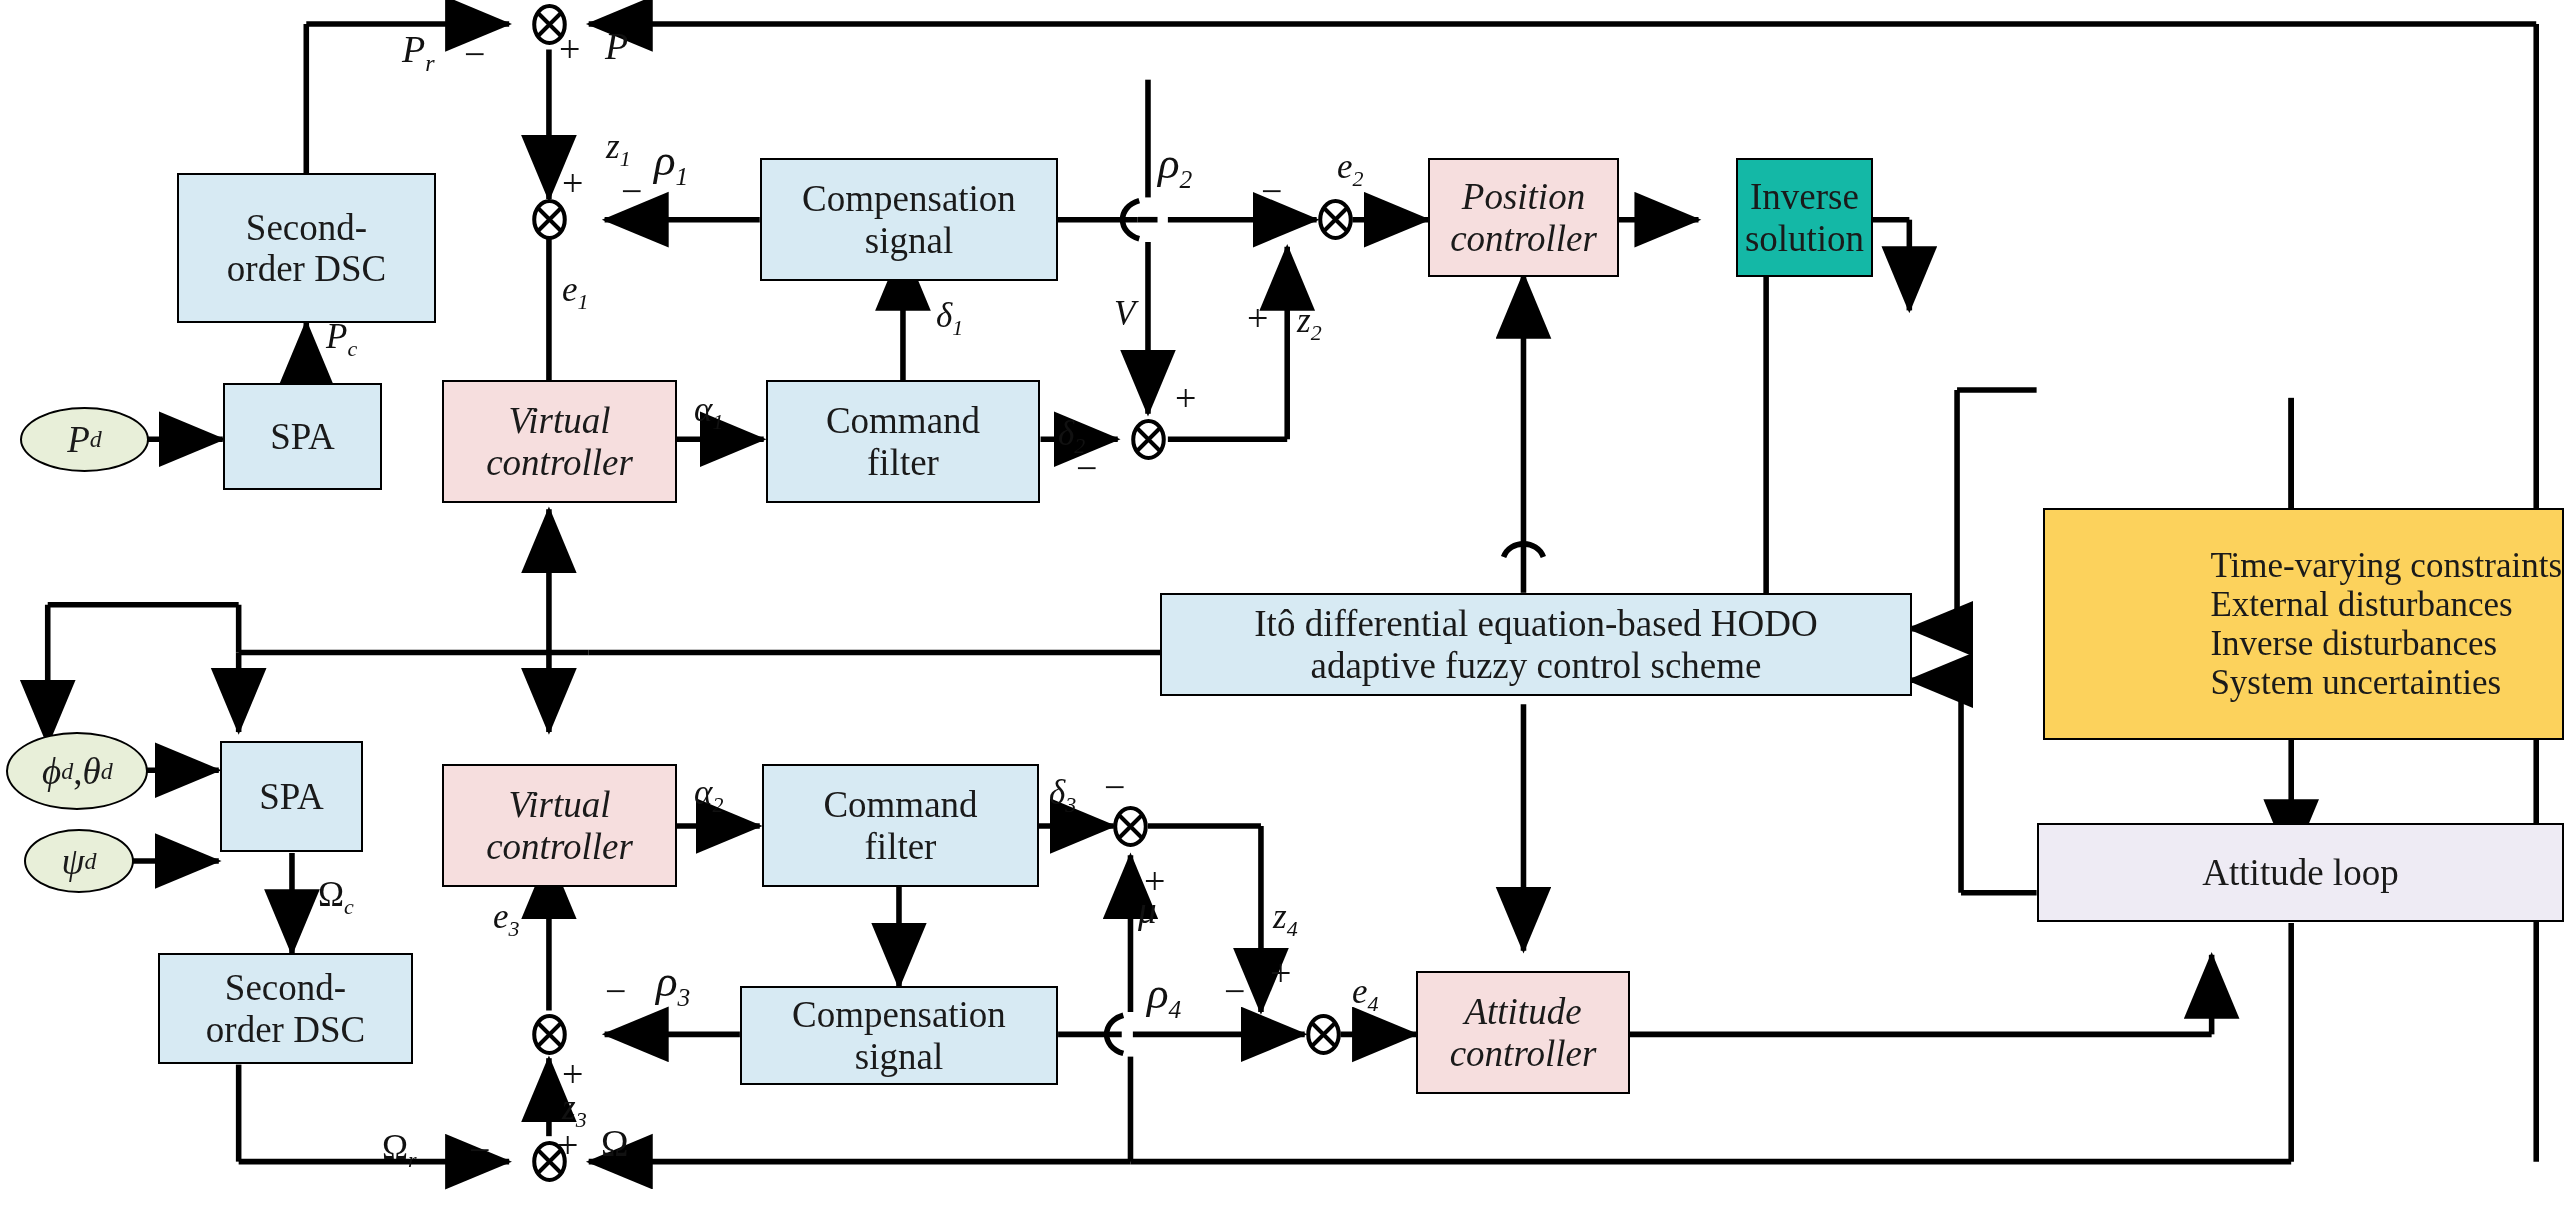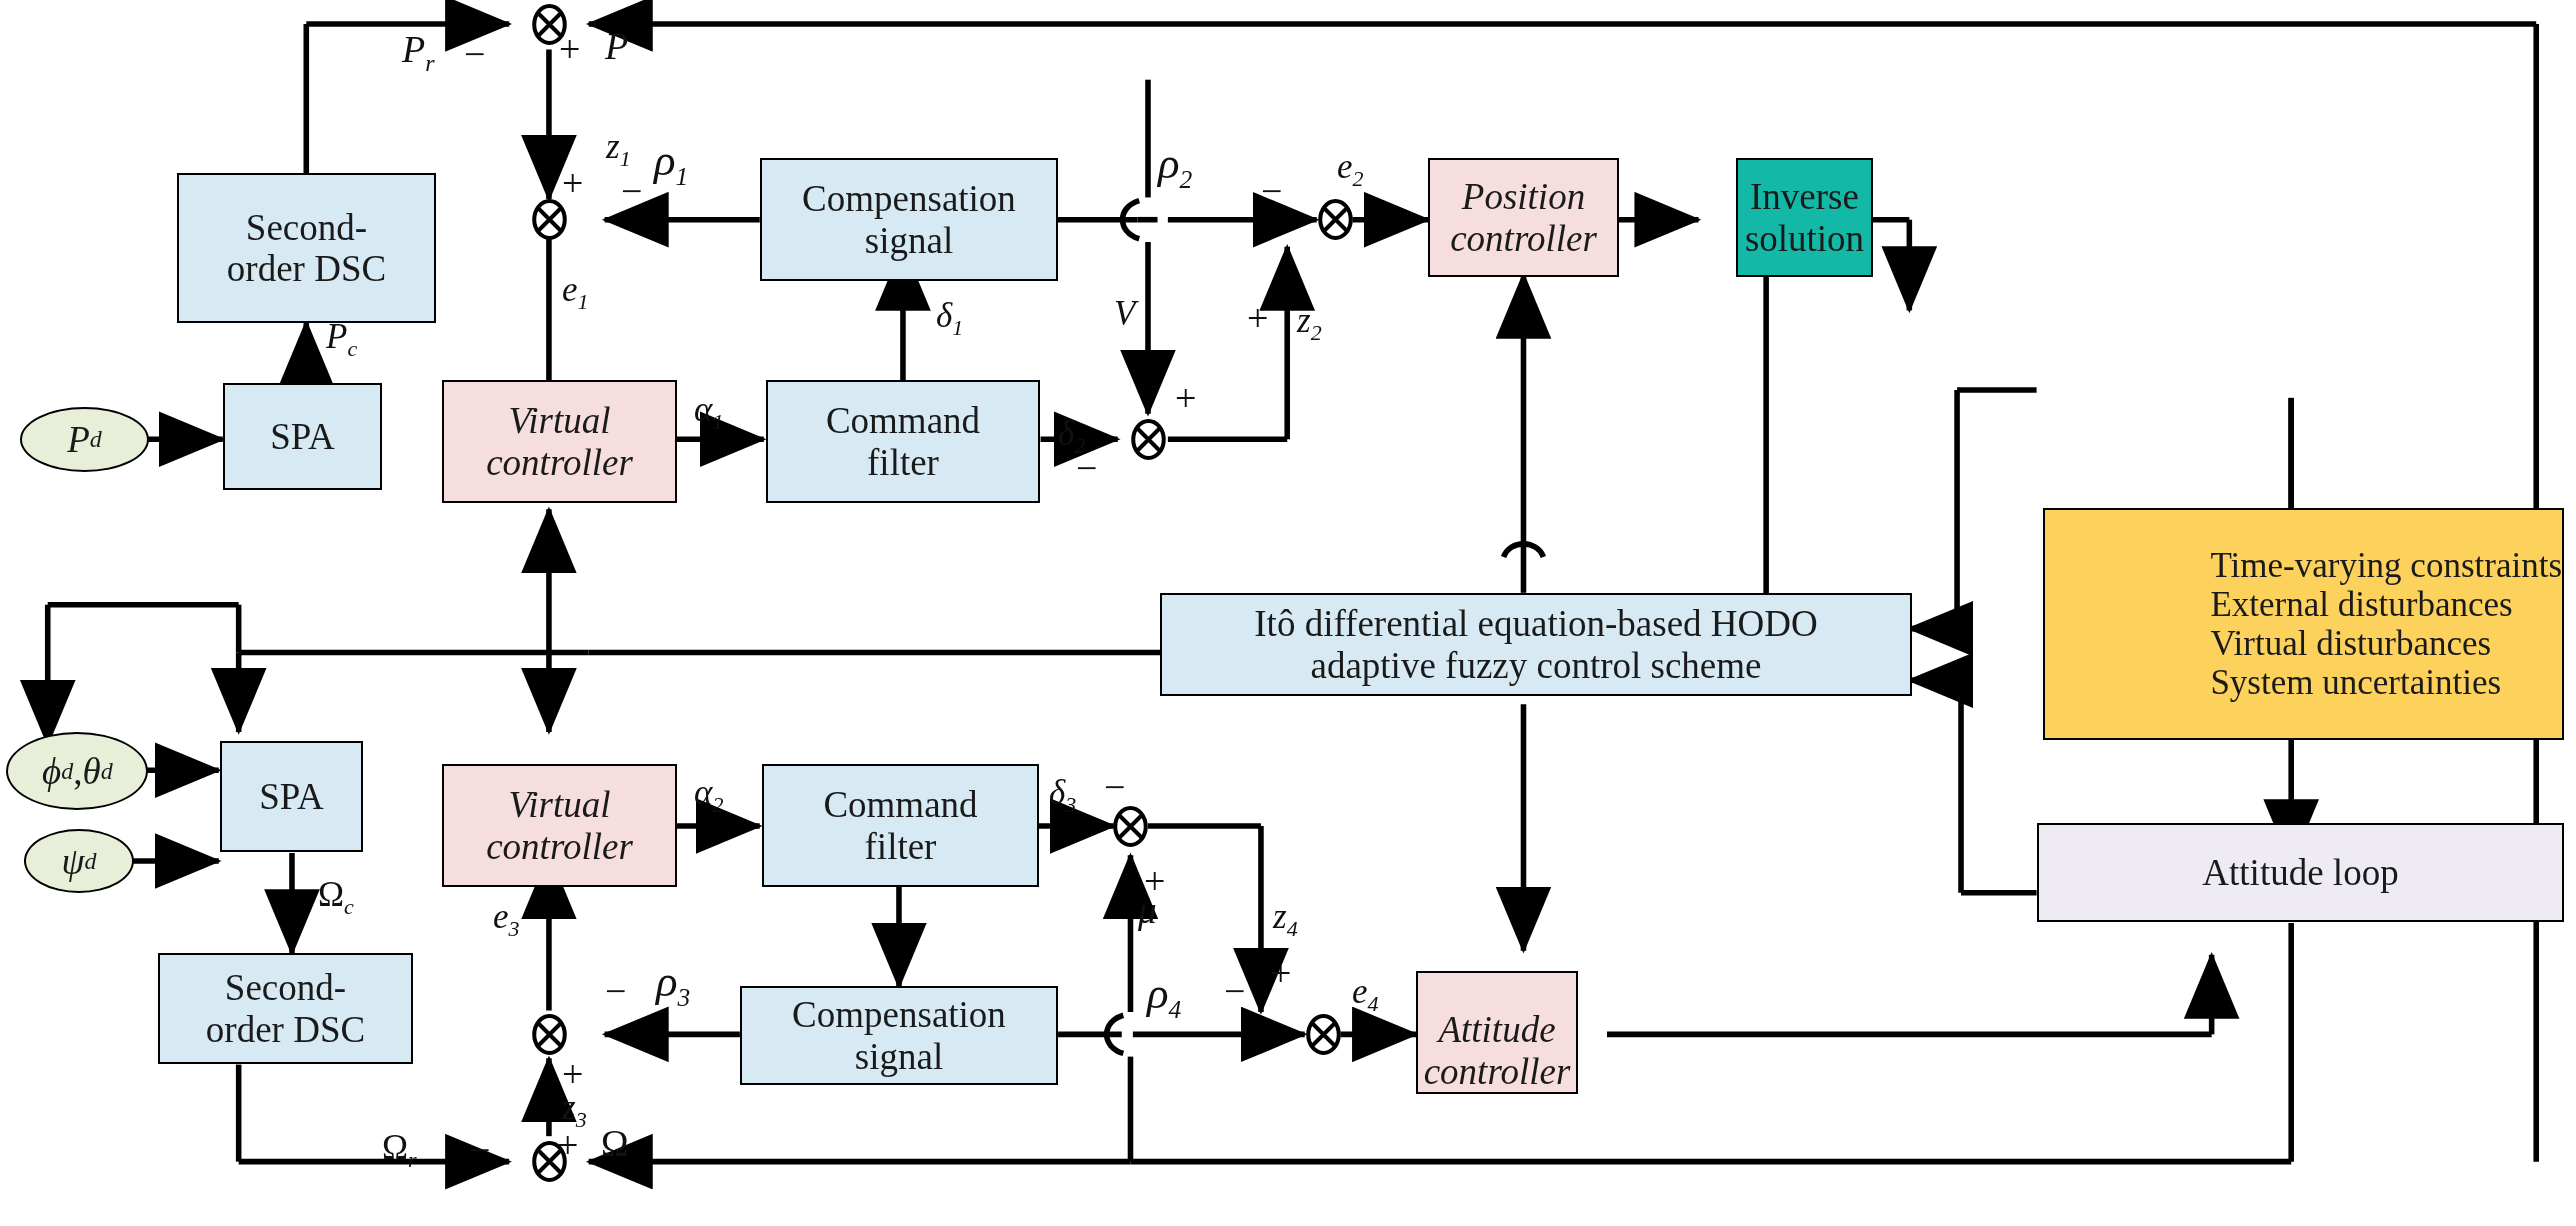--- a/index.html
+++ b/index.html
@@ -226,21 +226,21 @@
 
   <div class="blk blue" style="left:1160px;top:593px;width:752px;height:103px;font-size:37px;">
     <span style="white-space:pre-line">Itô differential equation-based HODO
 adaptive fuzzy control scheme</span>
   </div>
 
   <div class="blk gold gold-txt" style="left:2043px;top:508px;width:521px;height:232px;font-size:35px;">
     <div>
       <span>Time-varying constraints</span>
       <span>External disturbances</span>
-      <span>Virtual disturbances</span>
+      <span>Inverse disturbances</span>
       <span>System uncertainties</span>
     </div>
   </div>
 
   <div class="blk lav" style="left:2037px;top:823px;width:527px;height:99px;font-size:37px;">
     <span>Attitude loop</span>
   </div>
 
   <div class="blk blue" style="left:220px;top:741px;width:143px;height:111px;font-size:37px;">
     <span>SPA</span>
@@ -259,21 +259,21 @@
   <div class="blk blue" style="left:762px;top:764px;width:277px;height:123px;font-size:37px;">
     <span style="white-space:pre-line">Command
 filter</span>
   </div>
 
   <div class="blk blue" style="left:740px;top:986px;width:318px;height:99px;font-size:37px;">
     <span style="white-space:pre-line">Compensation
 signal</span>
   </div>
 
-  <div class="blk pink" style="left:1416px;top:971px;width:162px;height:123px;font-size:37px;align-items:flex-end;">
+  <div class="blk pink" style="left:1416px;top:971px;width:214px;height:123px;font-size:37px;">
     <span style="white-space:pre-line">Attitude
 controller</span>
   </div>
 
   <div class="ell" style="left:20px;top:407px;width:129px;height:65px;font-size:37px;">
     <span style="font-style:italic">P</span>
       <sub style="font-style:italic;font-size:24px;">d</sub>
   </div>
 
   <div class="ell" style="left:6.4px;top:732px;width:142px;height:78px;font-size:37px;">

